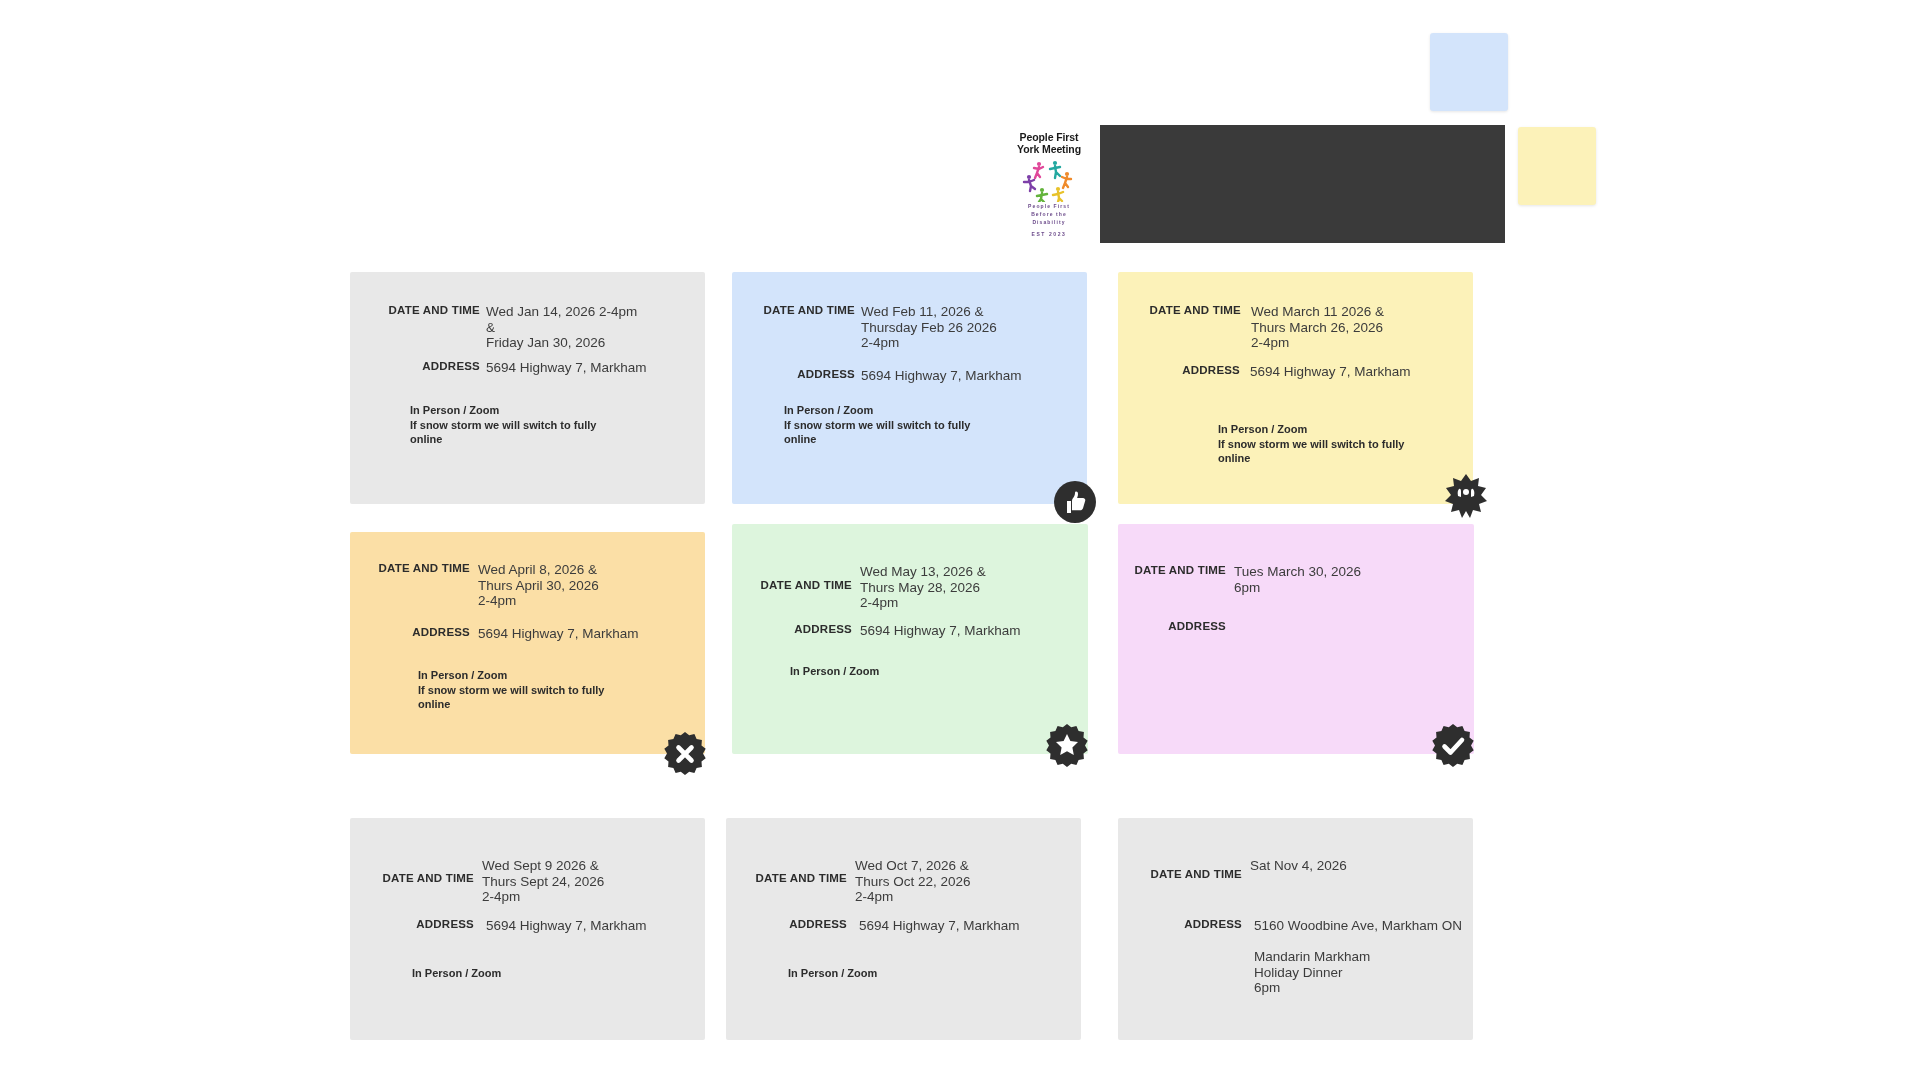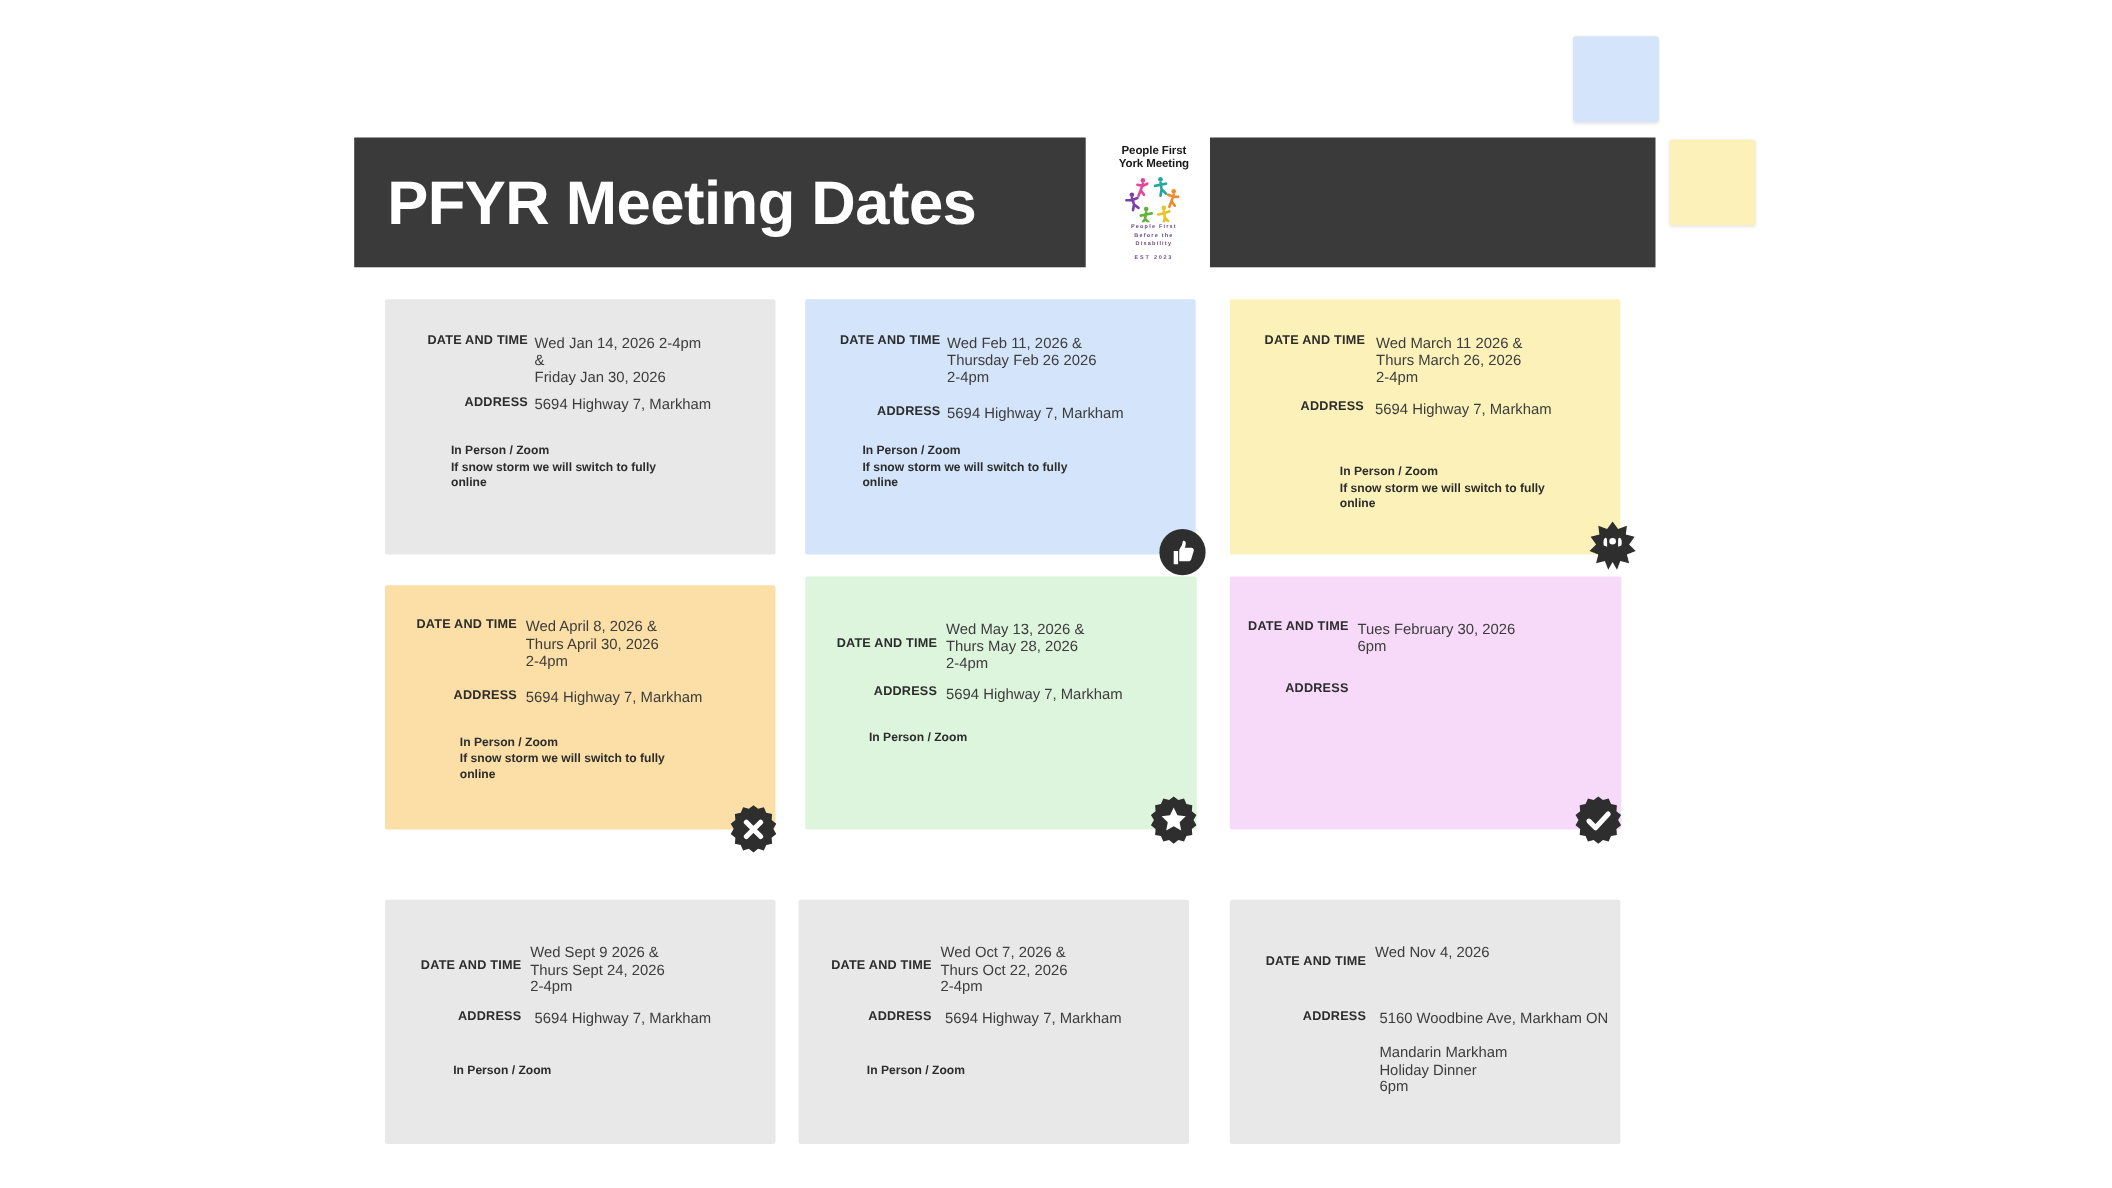--- a/index.html
+++ b/index.html
@@ -158,23 +158,20 @@
   .f-dt { margin-bottom: 6px; }
 </style>
 </head>
 <body>
 
 <div id="canvas">
 
   <div class="sticky sticky-blue" style="background: rgb(211, 228, 251);"></div>
   <div class="sticky sticky-yellow" style="background: rgb(252, 242, 185);"></div>
 
-  <div class="banner banner-left" style="background: rgb(58, 58, 58);">
-    <div class="banner-title">PFYR Meeting Dates</div>
-  </div>
   <div class="banner banner-right" style="background: rgb(58, 58, 58);"></div>
 
   <div class="logo">
     <div class="logo-name">People First</div>
     <div class="logo-name">York Meeting</div>
     <div class="logo-figures">
       <svg viewBox="0 0 62 46" xmlns="http://www.w3.org/2000/svg">
 
         <g stroke-linecap="round" fill="none" stroke-width="2.4">
 
@@ -328,21 +325,21 @@
           <path d="M23 11 l3.4 7.1 7.6 1 -5.6 5.3 1.4 7.6 -6.8-3.8 -6.8 3.8 1.4-7.6 -5.6-5.3 7.6-1z" fill="#ffffff"></path>
         </svg>
       </div>
     </div>
   </div>
 
   <div class="card" style="left: 1118px; top: 524px; width: 356px; height: 230px; background: rgb(247, 218, 249);">
     <div class="card-inner">
       <div class="row-field f-dt" style="position:absolute; left:12px; top:40px;">
         <div class="field-label" style="width:96px;">DATE AND TIME</div>
-        <div class="field-value" style="margin-left:8px;">Tues February 30, 2026
+        <div class="field-value" style="margin-left:8px;">Tues March 30, 2026
 6pm</div>
       </div>
       <div class="row-field" style="position:absolute; left:12px; top:96px;">
         <div class="field-label" style="width:96px;">ADDRESS</div>
       </div>
       <div class="sticker" style="left:312px; top:199px;">
         <svg viewBox="0 0 46 46" xmlns="http://www.w3.org/2000/svg">
           <path d="M23 1 l4.2 3.3 5.2-1.4 2.2 5 5.3 1.1 -.4 5.4 4.2 3.4 -2.7 4.7 2.7 4.7 -4.2 3.4 .4 5.4 -5.3 1.1 -2.2 5 -5.2-1.4 -4.2 3.3 -4.2-3.3 -5.2 1.4 -2.2-5 -5.3-1.1 .4-5.4 -4.2-3.4 2.7-4.7 -2.7-4.7 4.2-3.4 -.4-5.4 5.3-1.1 2.2-5 5.2 1.4z" fill="#2e2e2e"></path>
           <path d="M14.5 23.5 L20.5 29.5 L32 17" stroke="#ffffff" stroke-width="4.6" fill="none" stroke-linecap="round" stroke-linejoin="round"></path>
         </svg>
@@ -379,21 +376,21 @@
         <div class="field-value" style="margin-left:12px;">5694 Highway 7, Markham</div>
       </div>
       <div class="note" style="position:absolute; left:62px; top:148px;">In Person / Zoom</div>
     </div>
   </div>
 
   <div class="card" style="left: 1118px; top: 818px; width: 355px; height: 222px; background: rgb(232, 232, 232);">
     <div class="card-inner">
       <div class="row-field f-dt" style="position:absolute; left:20px; top:40px;">
         <div class="field-label" style="width:104px; margin-top:10px;">DATE AND TIME</div>
-        <div class="field-value" style="margin-left:8px;">Wed Nov 4, 2026</div>
+        <div class="field-value" style="margin-left:8px;">Sat Nov 4, 2026</div>
       </div>
       <div class="row-field" style="position:absolute; left:20px; top:100px;">
         <div class="field-label" style="width:104px;">ADDRESS</div>
         <div class="field-value" style="margin-left:12px;">5160 Woodbine Ave, Markham ON
 
 Mandarin Markham
 Holiday Dinner
 6pm</div>
       </div>
     </div>

